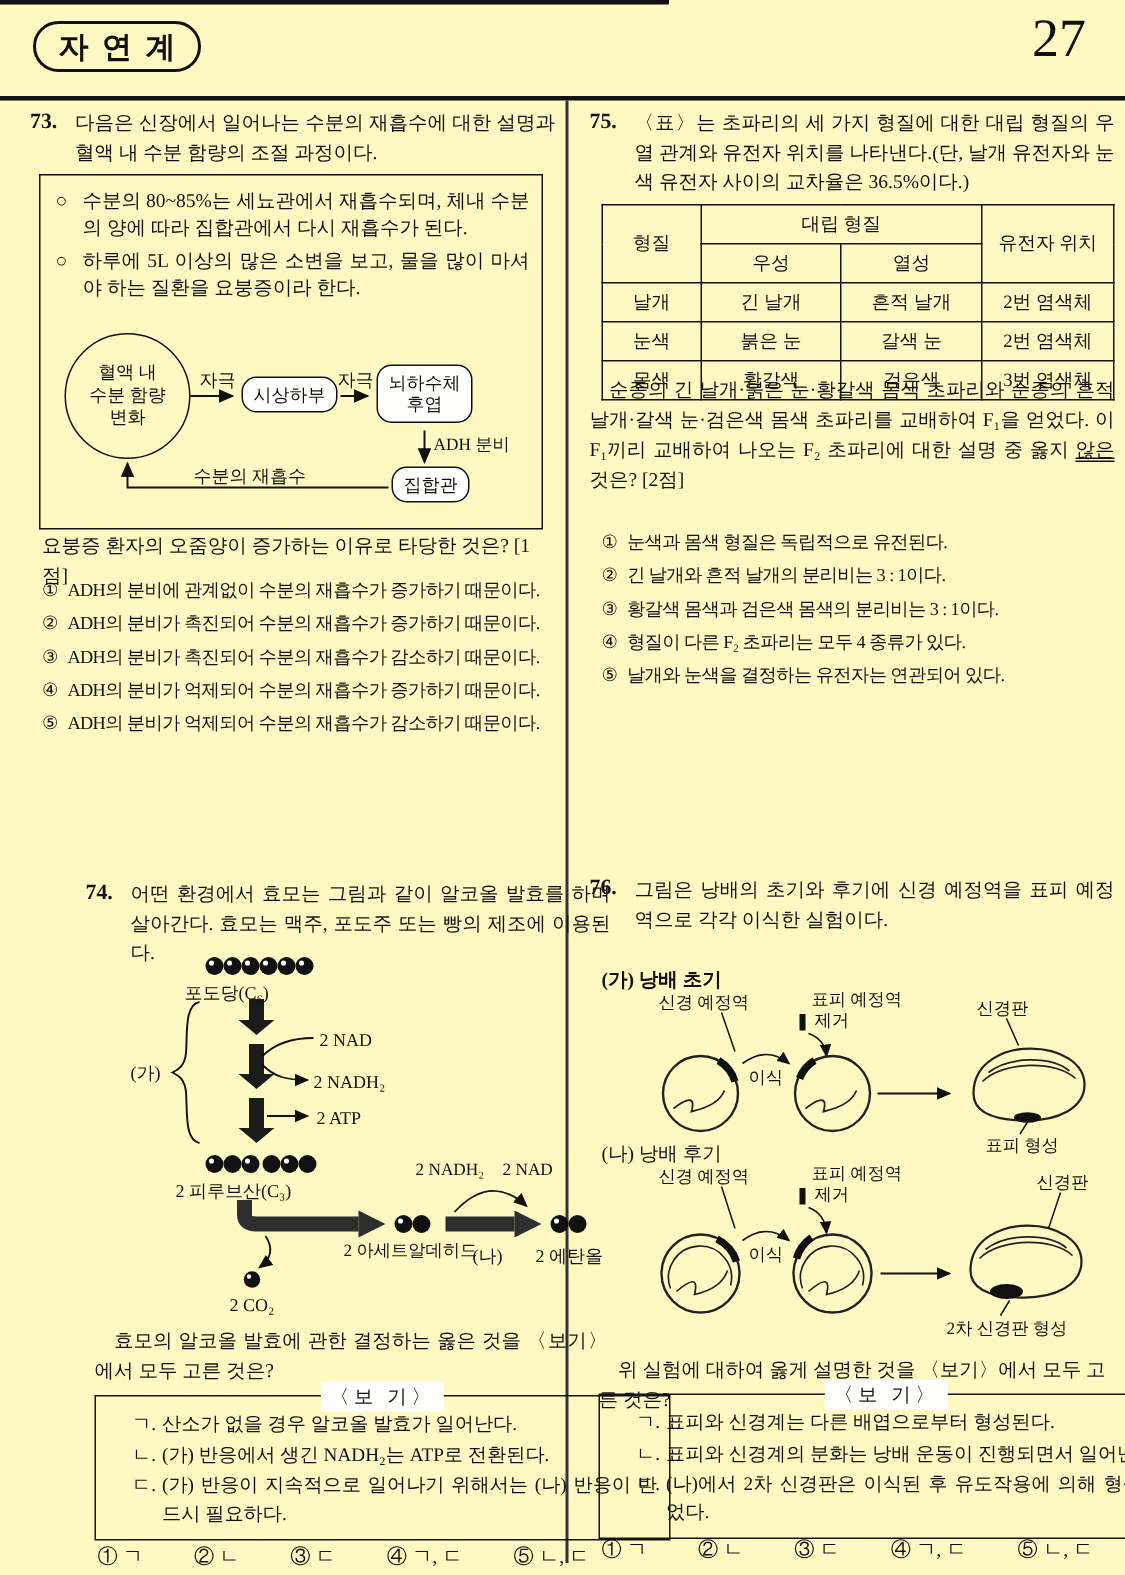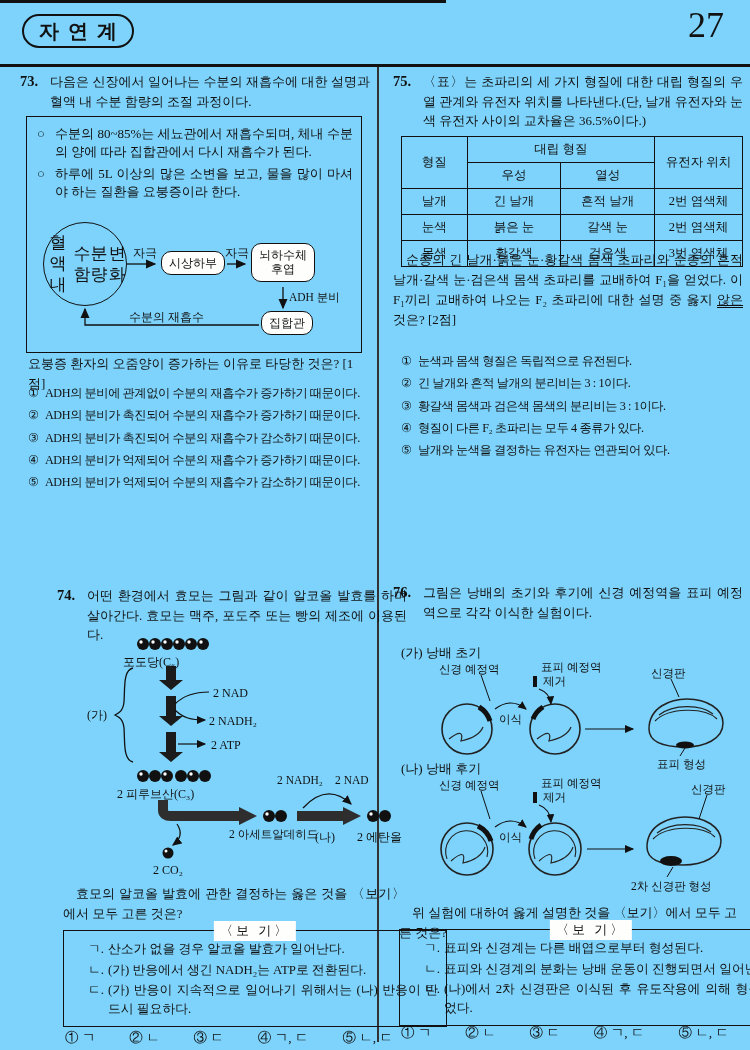--- a/index.html
+++ b/index.html
@@ -1,16 +1,16 @@
 <!DOCTYPE html>
 <html><head>
 <meta charset="utf-8">
 <style>
   html,body{margin:0;padding:0;background:#ddd;}
-  .page{position:relative;width:750px;height:1050px;background:#7dd3fc;color:#111;
+  .page{position:relative;width:750px;height:1050px;background:#fef9c3;color:#111;
         font-family:"Liberation Serif","DejaVu Serif",serif;overflow:hidden;margin:0 auto;}
   .topline{position:absolute;left:0;top:0;width:446px;height:3px;background:#111;}
   
   .badge{position:absolute;left:22px;top:14px;width:112px;height:34px;border:2px solid #111;
          border-radius:20px;display:flex;align-items:center;justify-content:center;
          font-size:20px;font-weight:bold;letter-spacing:9px;padding-left:9px;box-sizing:border-box;}
   .title{position:absolute;left:140px;right:140px;top:13px;text-align:center;
          font-family:"Liberation Sans","DejaVu Sans",sans-serif;font-weight:bold;
          font-size:27px;letter-spacing:1px;}
   .pageno{position:absolute;right:26px;top:4px;font-size:36px;}
@@ -25,22 +25,22 @@
   .sm{font-size:11.5px;}
   
   .q73box{position:absolute;left:6px;top:44px;width:336px;border:1.5px solid #111;
           padding:8px 8px 6px 10px;box-sizing:border-box;}
   .oitem{position:relative;padding-left:18px;text-align:justify;line-height:1.42;margin-bottom:3px;}
   .obul{position:absolute;left:0;top:0;}
   .q73diag{position:relative;height:138px;margin-top:6px;}
   .nodebox{position:absolute;border:1.2px solid #111;border-radius:10px;font-size:12px;
            text-align:center;padding:4px 7px;line-height:1.2;background:#fefefd;}
   .circlebox{position:absolute;left:6px;top:14px;width:82px;height:82px;border:1.2px solid #111;
-             border-radius:50%;display:flex;flex-direction:row;align-items:center;
-             justify-content:center;font-size:17px;line-height:1.25;text-align:center;}
+             border-radius:50%;display:flex;flex-direction:column;align-items:center;
+             justify-content:center;font-size:12px;line-height:1.25;text-align:center;}
   
   .ch{position:relative;white-space:nowrap;margin:4px 0;padding-left:8px;font-size:12.2px;letter-spacing:-0.4px;}
   .ch .m{margin-right:6px;letter-spacing:0;}
   .ansrow{position:absolute;left:0;width:344px;display:flex;justify-content:space-between;
           padding:0 8px 0 8px;box-sizing:border-box;font-size:13.5px;white-space:nowrap;}
   
   .bogi{position:absolute;left:6px;width:384px;border:1.5px solid #111;
         padding:9px 8px 6px 22px;box-sizing:border-box;}
   .bogi-title{position:absolute;top:-10px;left:50%;transform:translateX(-50%);
               background:#fefefd;padding:0 6px;font-size:13px;letter-spacing:3px;white-space:nowrap;}
@@ -280,21 +280,21 @@
       <div class="ch"><span class="m">⑤</span><span>날개와 눈색을 결정하는 유전자는 연관되어 있다.</span></div>
     </div>
   </div>
 
   <div class="q" style="left:393px;top:583px;height:465px;">
     <div class="stem">
       <span class="qnum">76.</span>
       <span>그림은 낭배의 초기와 후기에 신경 예정역을 표피 예정역으로 각각 이식한 실험이다.</span>
     </div>
 
-    <div class="heading" style="left:8px;top:60px;">(가) 낭배 초기</div>
+    <div class="heading" style="left:8px;top:60px;font-weight:bold;">(가) 낭배 초기</div>
 
     <div class="diagwrap" style="left:0;top:76px;width:350px;height:112px;">
       <svg width="350" height="112" viewBox="0 0 350 112">
         <defs>
           <marker id="ah76a" markerWidth="9" markerHeight="8" refX="7" refY="3.5" orient="auto">
             <path d="M0,0 L8,3.5 L0,7 Z" fill="#111"></path>
           </marker>
         </defs>
         <line x1="88" y1="16" x2="97" y2="42" stroke="#111" stroke-width="1"></line>
         <rect x="140" y="17" width="4" height="11" fill="#111"></rect>

